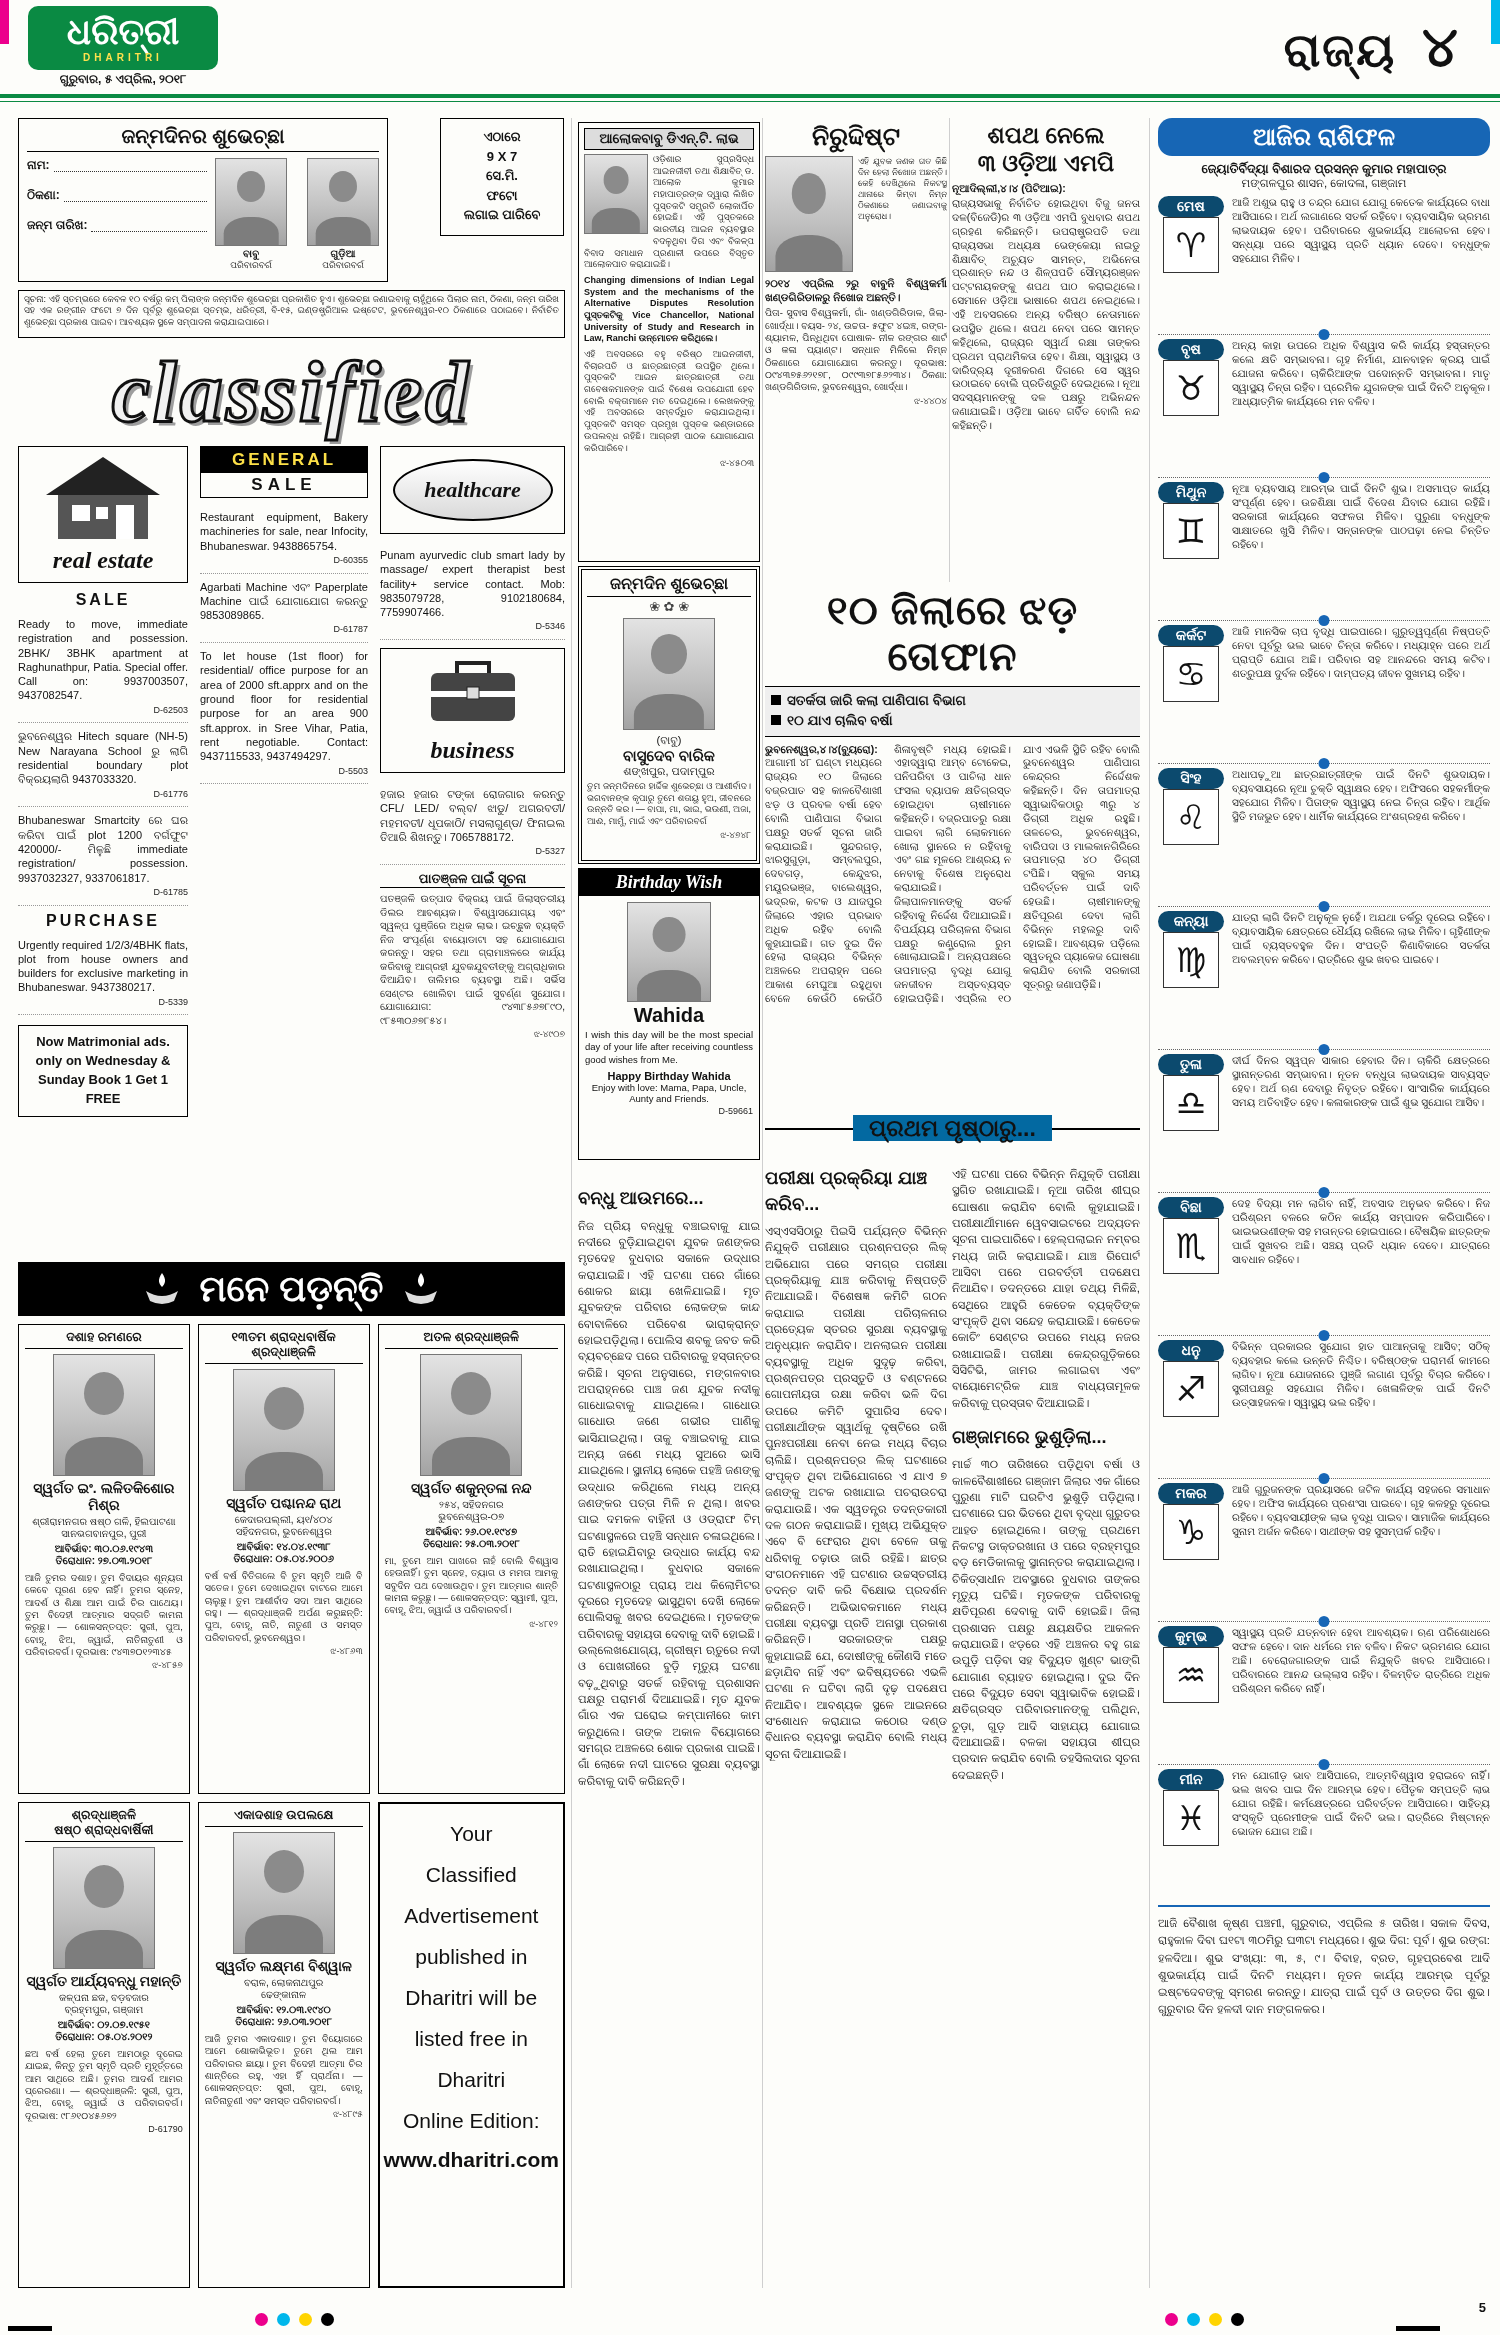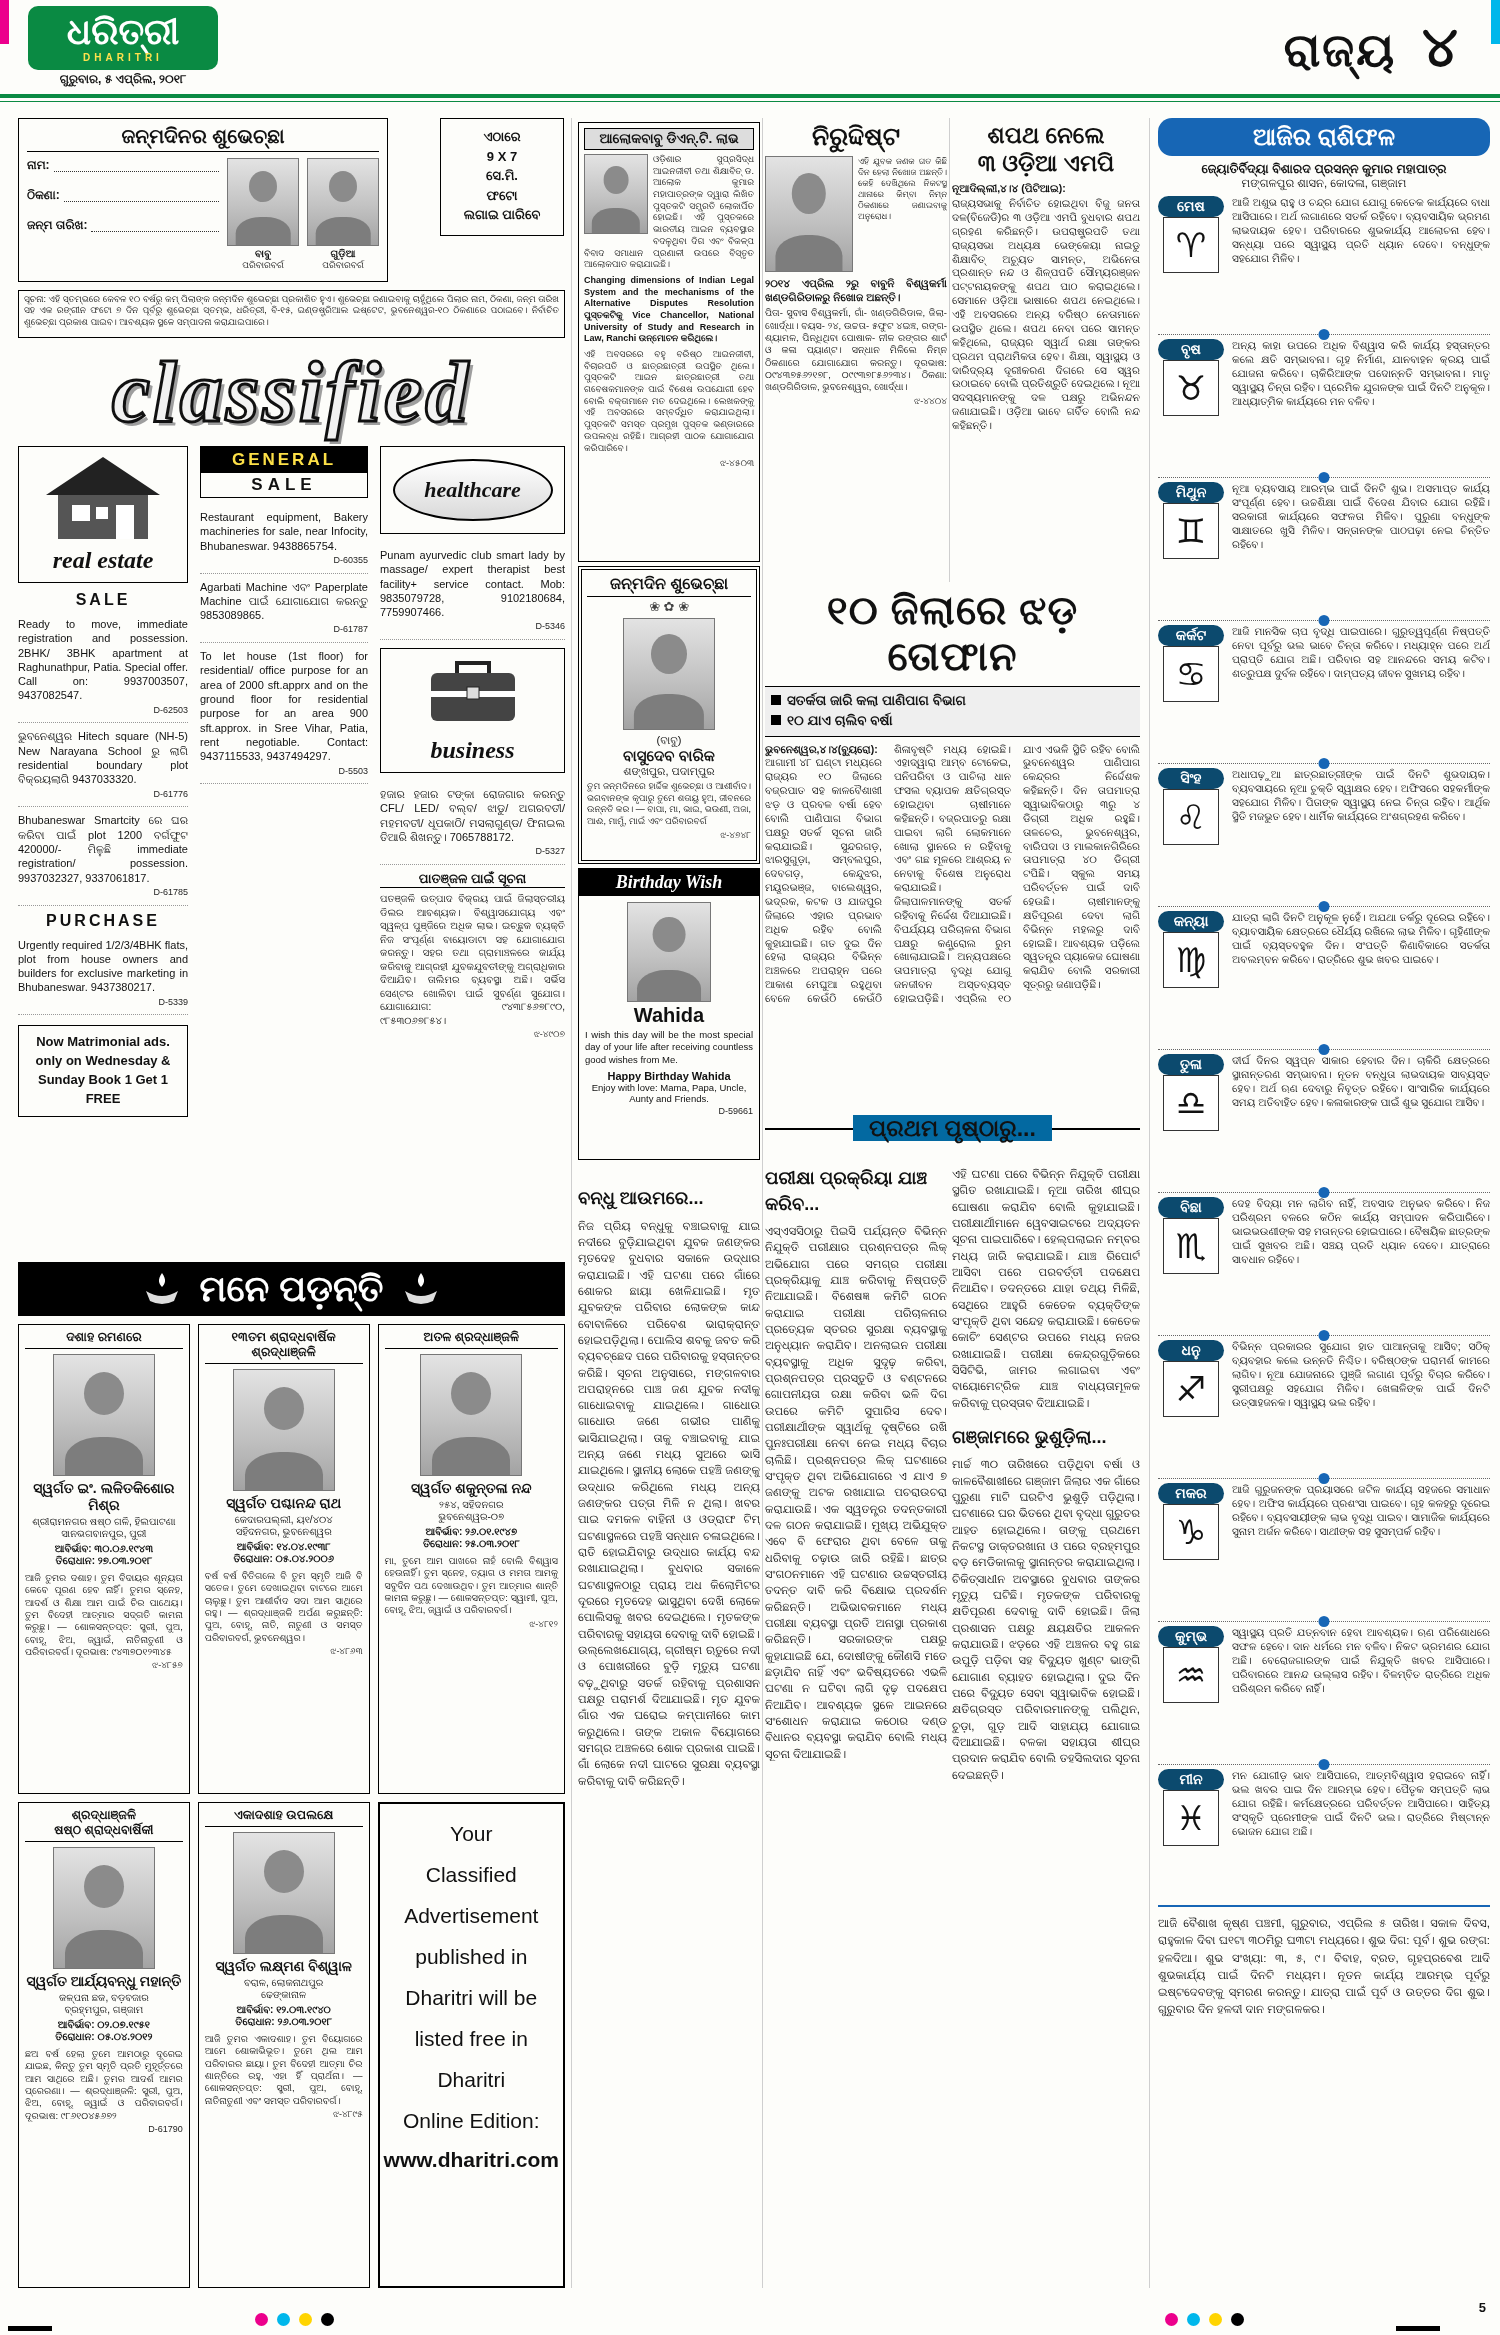--- a/index.html
+++ b/index.html
@@ -20,21 +20,21 @@
 .gr1{left:0;top:94px;width:1500px;height:4px;background:#0a8a43}
 .gr2{left:0;top:101px;width:1500px;height:1px;background:#0a8a43}
 
 .bform{left:18px;top:118px;width:370px;height:164px;padding:6px 8px}
 .bform-title{text-align:center;font-weight:bold;font-size:20px;border-bottom:1px solid #000;padding-bottom:3px;margin-bottom:6px}
 .bform-row{display:flex;gap:8px}
 .bff{flex:1;font-size:12px}
 .bff .fr{display:flex;align-items:flex-end;margin-bottom:16px}
 .bff .fr .lb{font-weight:bold;margin-right:4px;white-space:nowrap}
 .bff .fr .dots{flex:1;border-bottom:1.5px dotted #333;height:14px}
-.bphotos{display:flex;gap:8px}
+.bphotos{display:flex;gap:20px}
 .bp{width:72px;text-align:center}
 .photo{background:linear-gradient(180deg,#e3e3e3 0%,#c2c2c2 55%,#a3a3a3 100%);border:1px solid #777;position:relative;overflow:hidden}
 .photo::before{content:"";position:absolute;left:50%;top:14%;width:40%;height:36%;transform:translateX(-50%);border-radius:50%;background:#8b8b8b}
 .photo::after{content:"";position:absolute;left:50%;bottom:-10%;width:78%;height:42%;transform:translateX(-50%);border-radius:45% 45% 0 0;background:#7d7d7d}
 .bp .ph{width:72px;height:88px}
 .pcap{font-size:10px;font-weight:bold;margin-top:2px}
 .pcap2{font-size:9px}
 .ratebox{left:440px;top:118px;width:124px;height:118px;padding:8px 6px;text-align:center;font-size:13px;font-weight:bold;line-height:1.5}
 .note9{left:18px;top:290px;width:547px;height:48px;padding:3px 5px;font-size:9px;line-height:1.25;text-align:justify;border:1px solid #000}
 

